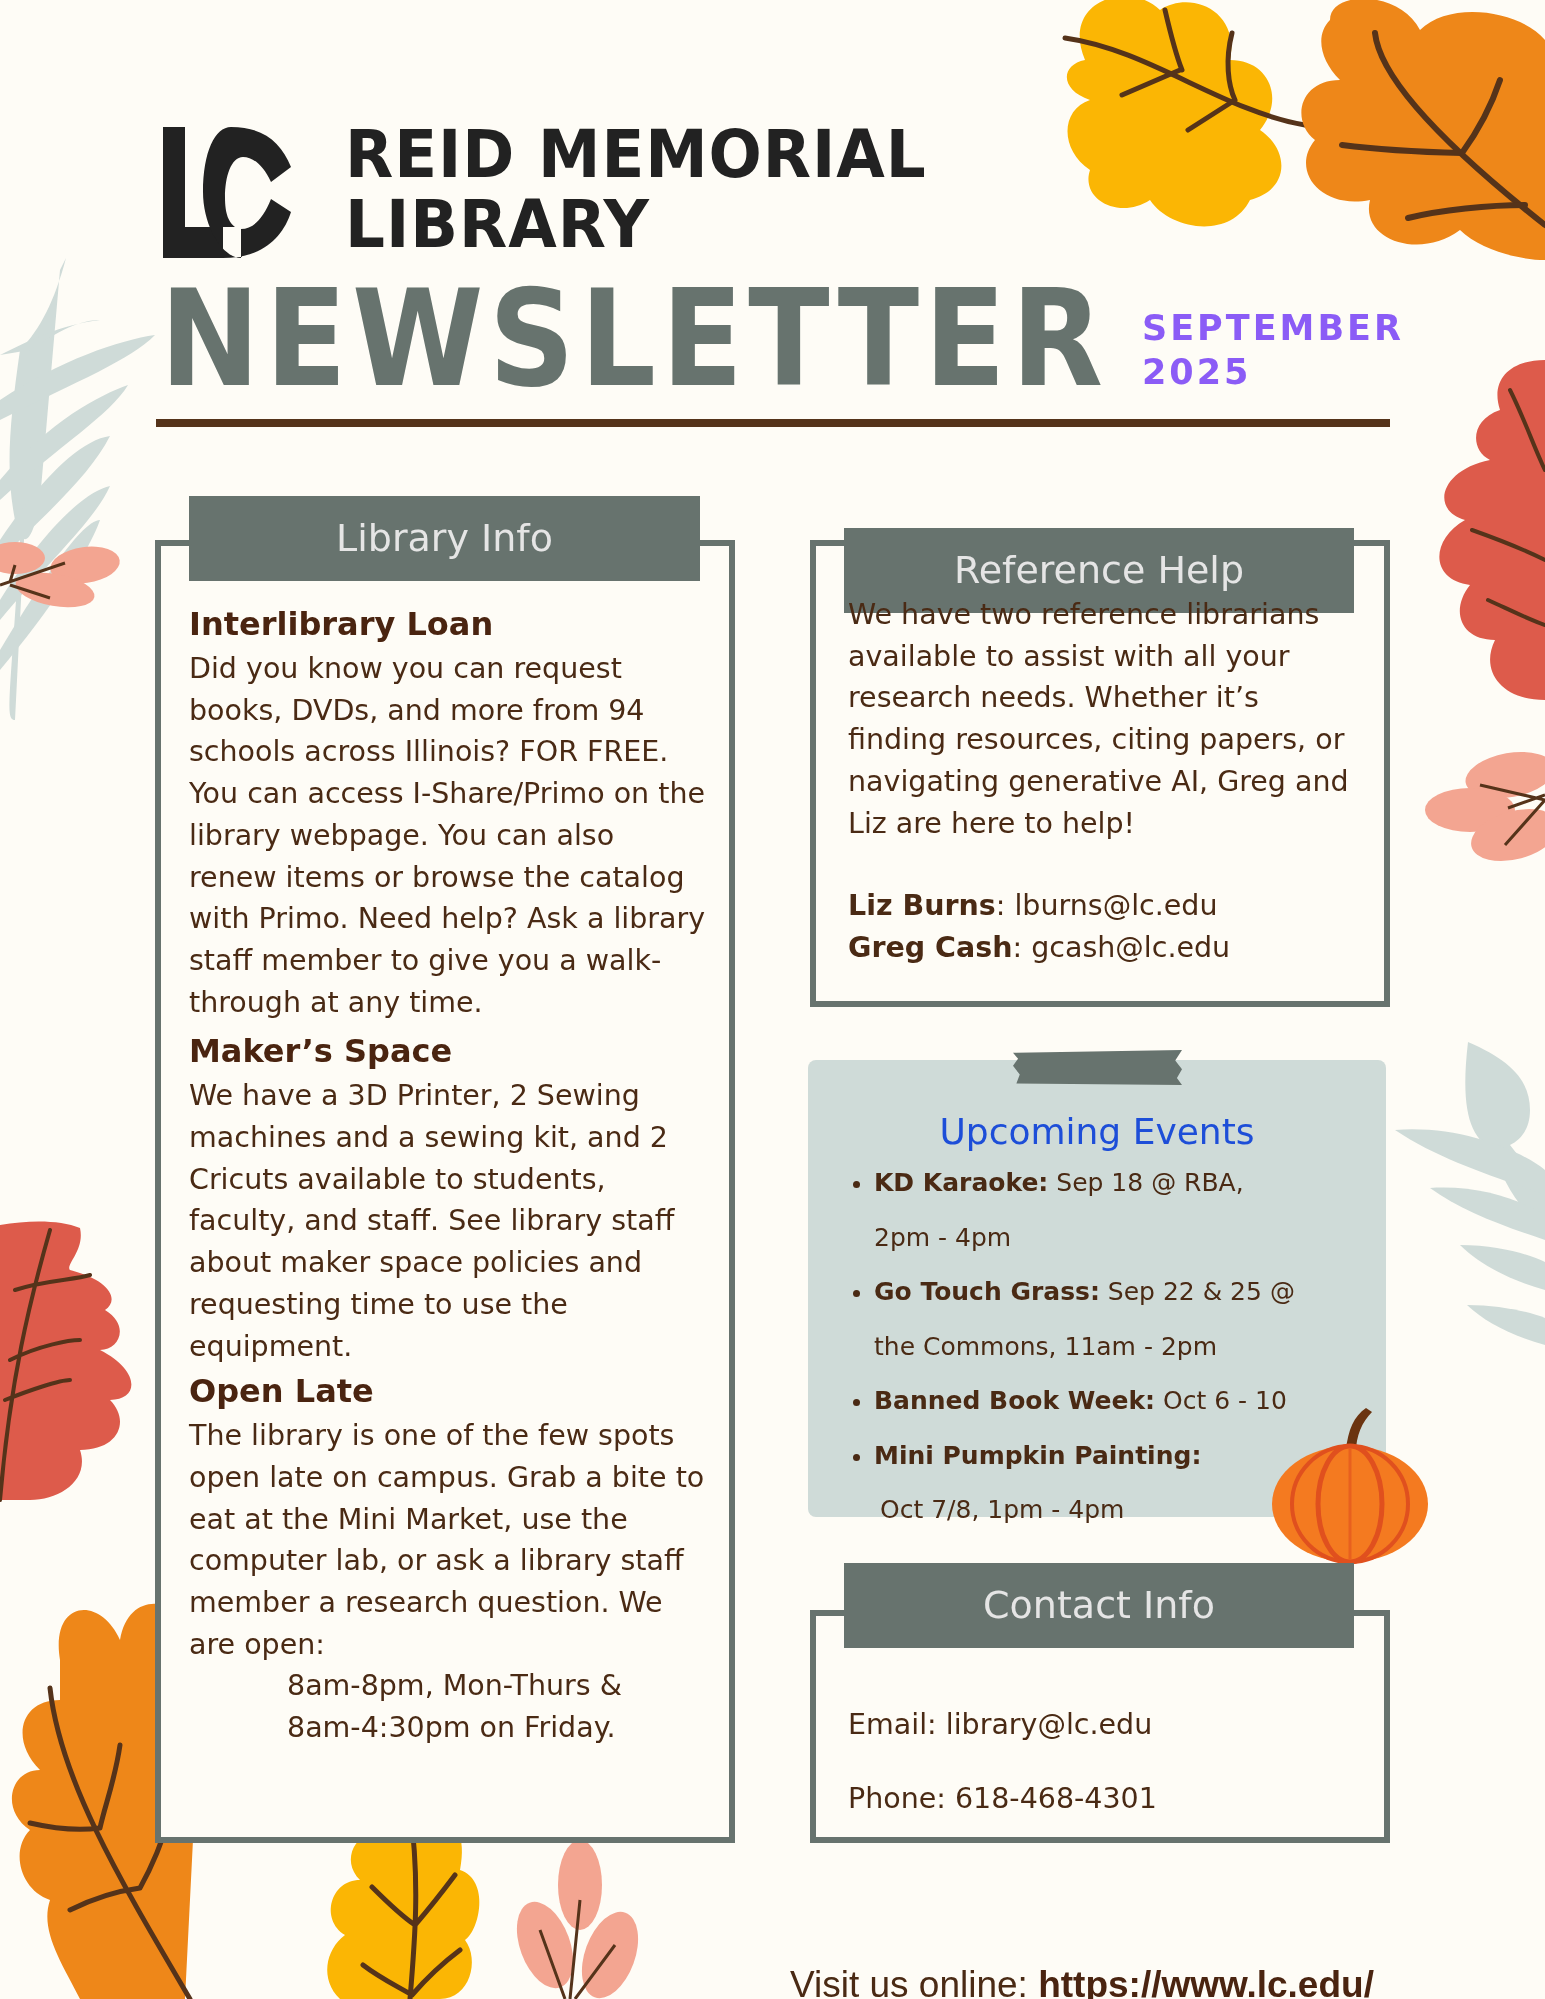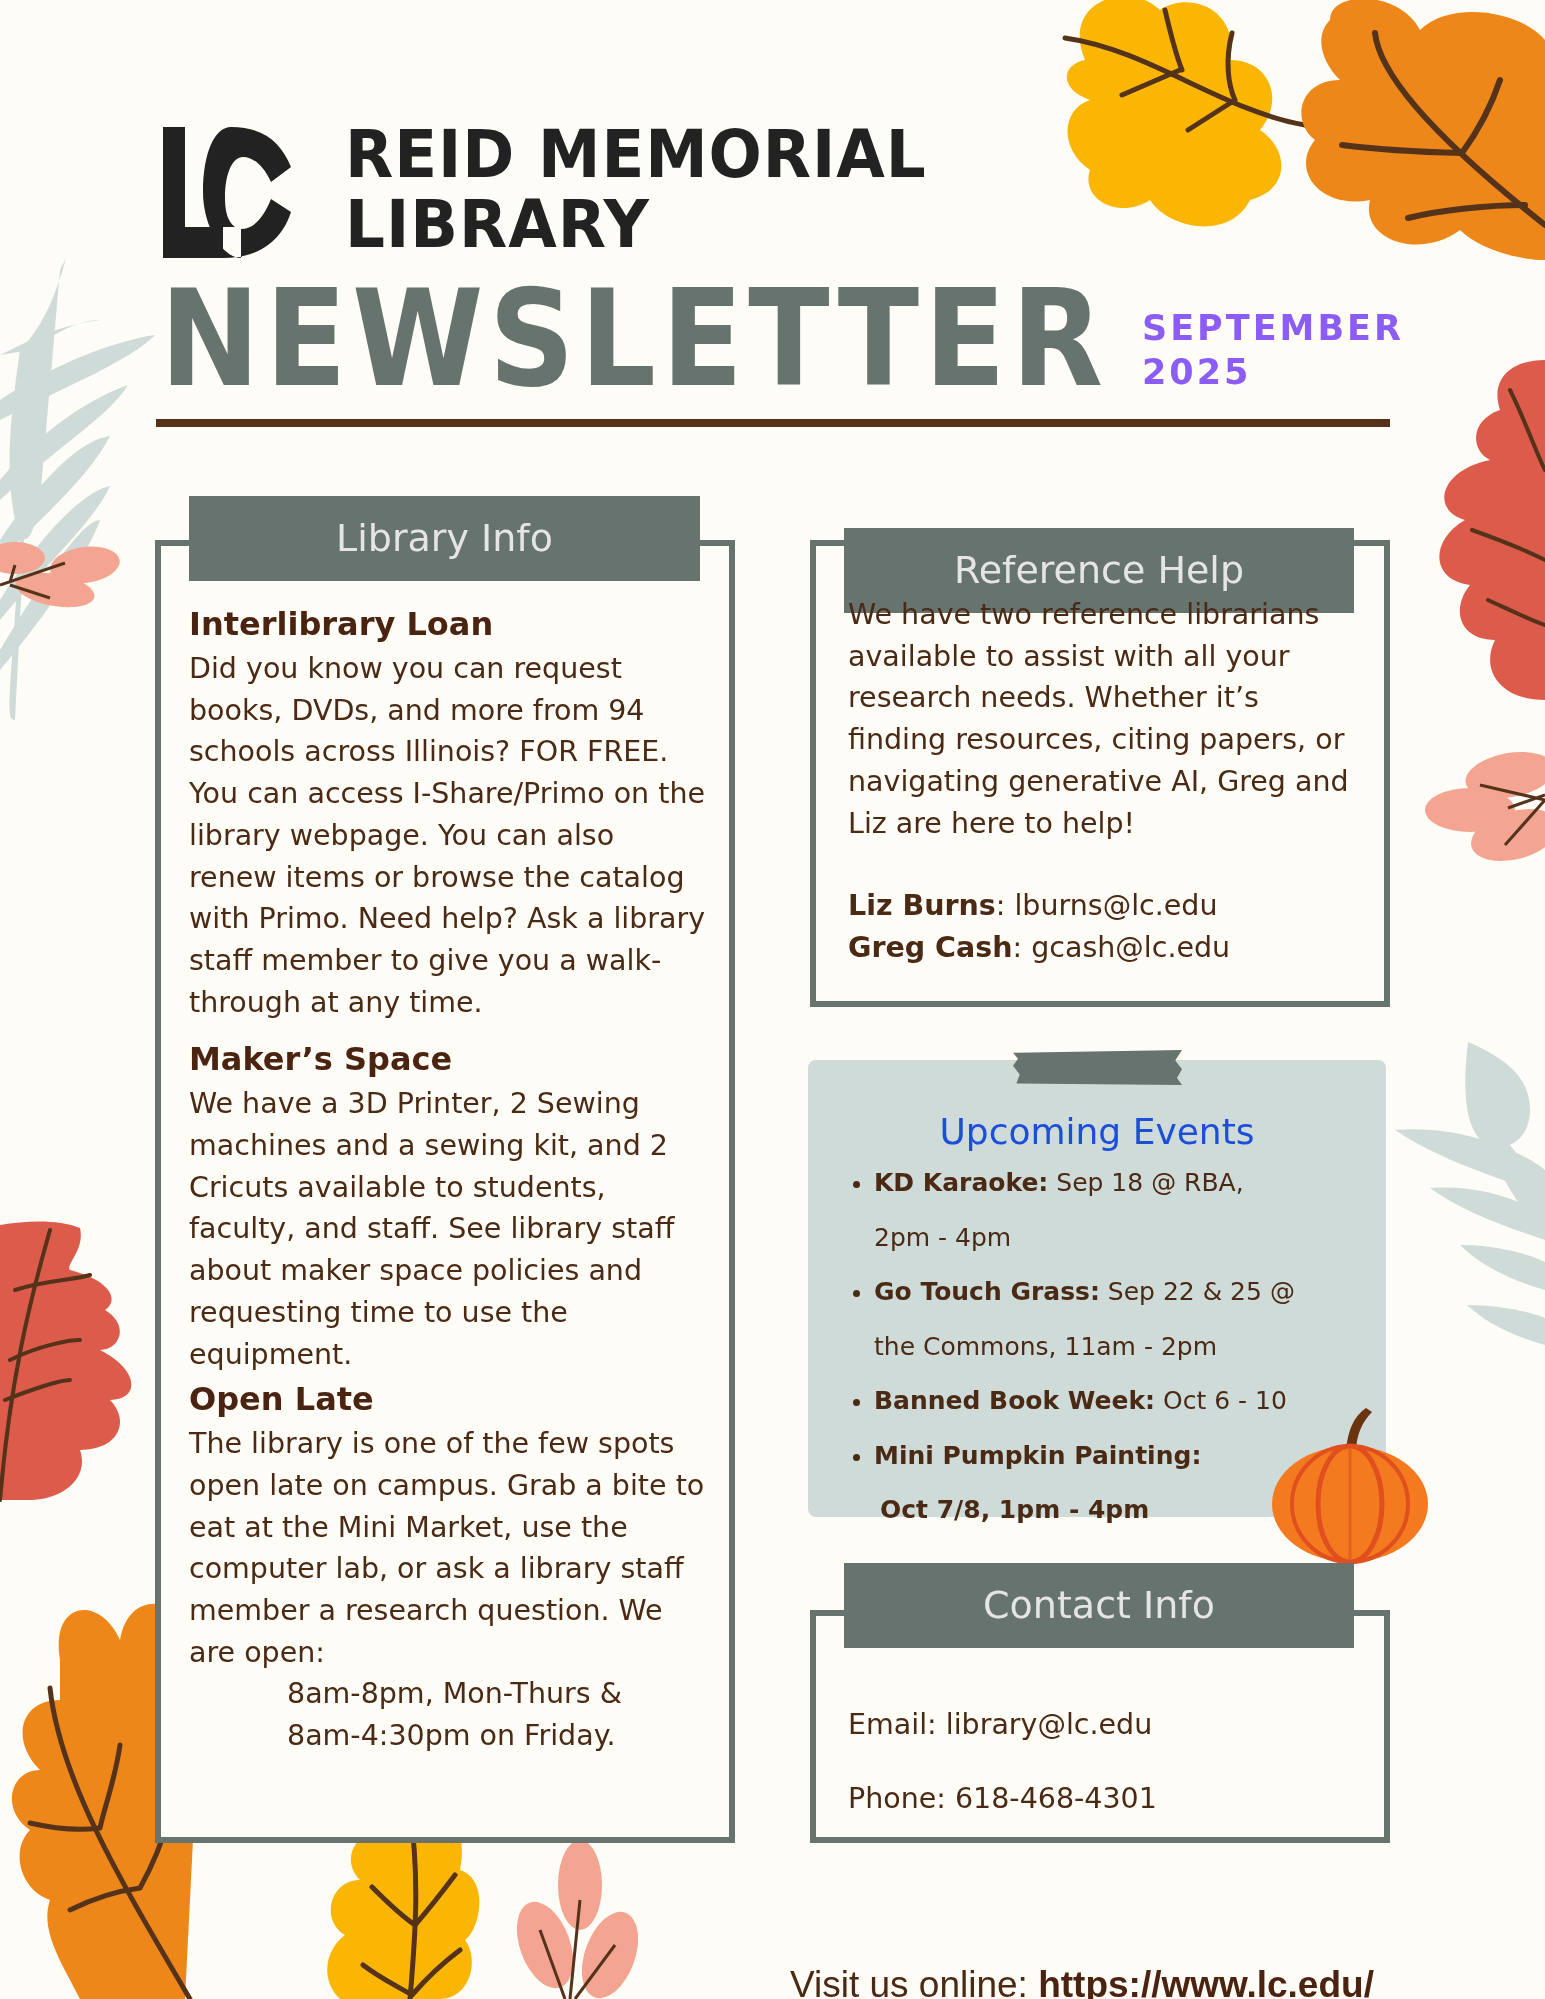--- a/index.html
+++ b/index.html
@@ -32,21 +32,21 @@
   .events { position:absolute; left:808px; top:1060px; width:578px; height:457px; background:#cfdbd8; border-radius:8px; }
   .tape { position:absolute; left:1013px; top:1050px; width:169px; height:35px; background:#67736e;
           clip-path:polygon(0 8%,100% 0,96% 30%,100% 55%,97% 80%,100% 100%,2% 96%,4% 70%,0 45%,3% 25%); }
   .events-title { position:absolute; left:0; width:100%; top:50px; text-align:center; font-family:"DejaVu Sans", sans-serif;
                   font-size:36px; line-height:44px; color:#1d4ed8; }
   .events ul { position:absolute; left:22px; top:96px; margin:0; padding:0 0 0 44px; width:510px;
                font-family:"DejaVu Sans", sans-serif; font-size:25px; line-height:54.5px; color:#4a2a14; }
   .events li { margin:0; }
   .events li::marker { font-size:24px; }
   .events .time { display:block; }
-  .events .time.indent { padding-left:6px;font-weight:bold; }
+  .events .time.indent { padding-left:6px; }
 
   .link-line { left:790px; top:1964px; width:640px; font-family:Liberation Sans, sans-serif; font-size:37px; line-height:42px; color:#4a2a14; }
   .link-line a { color:#4a2410; font-weight:bold; text-decoration:underline; text-decoration-thickness:3px; text-underline-offset:4px; }
 </style>
 </head>
 <body>
 
 <svg class="deco" width="1545" height="1999" style="left:0;top:0;">
 
   <g>
@@ -137,21 +137,21 @@
   <div>2025</div>
 </div>
 <div class="abs divider"></div>
 
 <section>
   <div class="outline-box" style="left:155px;top:540px;width:580px;height:1303px;"></div>
   <div class="header-bar" style="left:189px;top:496px;width:511px;">Library Info</div>
   <div class="content" style="left:189px;top:600px;width:520px;">
     <h3>Interlibrary Loan</h3>
     <p>Did you know you can request books, DVDs, and more from 94 schools across Illinois? FOR FREE. You can access I-Share/Primo on the library webpage. You can also renew items or browse the catalog with Primo. Need help? Ask a library staff member to give you a walk-through at any time.</p>
-    <h3 style="margin-top:12px;">Maker’s Space</h3>
+    <h3 style="margin-top:4px;">Maker’s Space</h3>
     <p>We have a 3D Printer, 2 Sewing machines and a sewing kit, and 2 Cricuts available to students, faculty, and staff. See library staff about maker space policies and requesting time to use the equipment.</p>
     <h3>Open Late</h3>
     <p>The library is one of the few spots open late on campus. Grab a bite to eat at the Mini Market, use the computer lab, or ask a library staff member a research question. We are open:</p>
     <p class="hours">8am-8pm, Mon-Thurs &amp;</p>
     <p class="hours">8am-4:30pm on Friday.</p>
   </div>
 </section>
 
 <section>
   <div class="outline-box" style="left:810px;top:540px;width:580px;height:467px;"></div>

